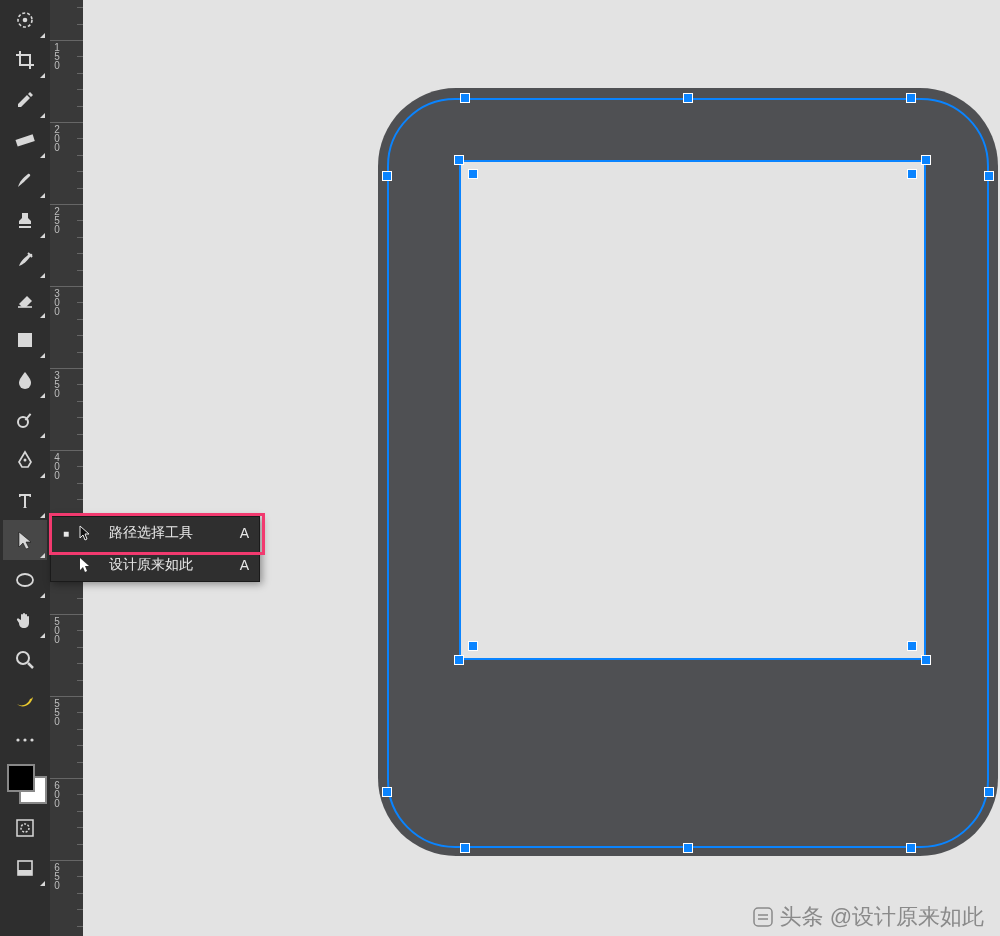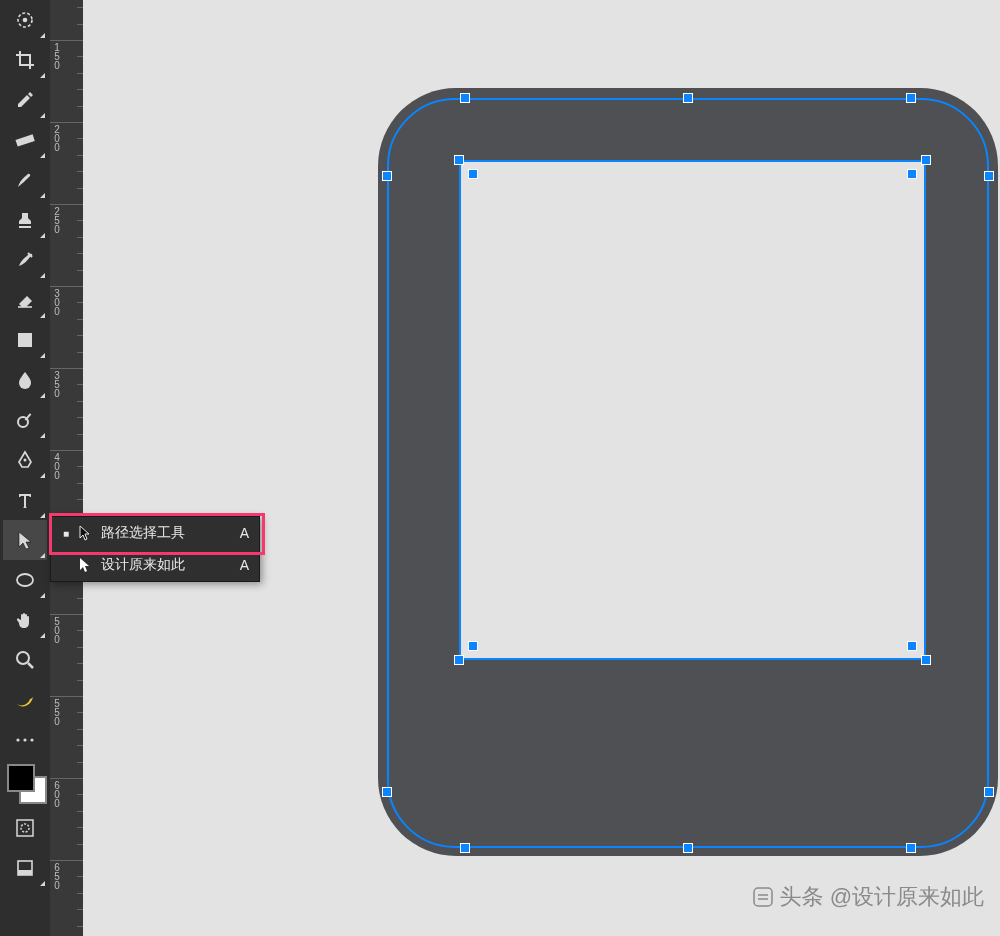--- a/index.html
+++ b/index.html
@@ -30,26 +30,26 @@
   .ruler{position:absolute;left:50px;top:0;width:33px;height:936px;background:#393939;border-right:1px solid #1a1a1a;overflow:hidden;}
   .ruler .tick-lg{position:absolute;left:0;width:100%;height:1px;background:#666;}
   .ruler .tick-sm{position:absolute;right:0;width:6px;height:1px;background:#666;}
   .ruler .ticklabel{position:absolute;left:3px;width:8px;color:#bdbdbd;font-size:10px;line-height:9px;text-align:center;word-break:break-all;white-space:pre;}
 
   
   .flyout{position:absolute;left:50px;top:516px;width:208px;background:#2f2f2f;border:1px solid #1a1a1a;box-shadow:2px 2px 8px rgba(0,0,0,.4);}
   .flyrow{display:flex;align-items:center;height:32px;color:#e8e8e8;font-size:14px;padding:0 10px 0 8px;cursor:pointer;}
   .flyrow .dot{width:14px;display:flex;justify-content:center;font-size:10px;color:#e8e8e8;}
   .flyrow .fic{width:24px;display:flex;justify-content:center;}
-  .flyrow .ftxt{flex:1;padding-left:4px;}
+  .flyrow .ftxt{flex:1;padding-left:4px;margin-left:8px;}
   .flyrow .short{color:#e8e8e8;}
 
   .highlight-box{position:absolute;left:49px;top:513px;width:210px;height:36px;border:3px solid #f23a6f;pointer-events:none;}
 
-  .watermark{position:absolute;right:16px;bottom:24px;color:#8a8a8a;font-size:22px;display:flex;align-items:center;gap:6px;font-weight:500;}
+  .watermark{position:absolute;right:16px;bottom:4px;color:#8a8a8a;font-size:22px;display:flex;align-items:center;gap:6px;font-weight:500;}
 
   svg{display:block;}
 </style>
 </head>
 <body>
 
 <div class="root">
 
   <div class="ruler">
       <div class="tick-sm" style="top: 7.2px;"></div>

